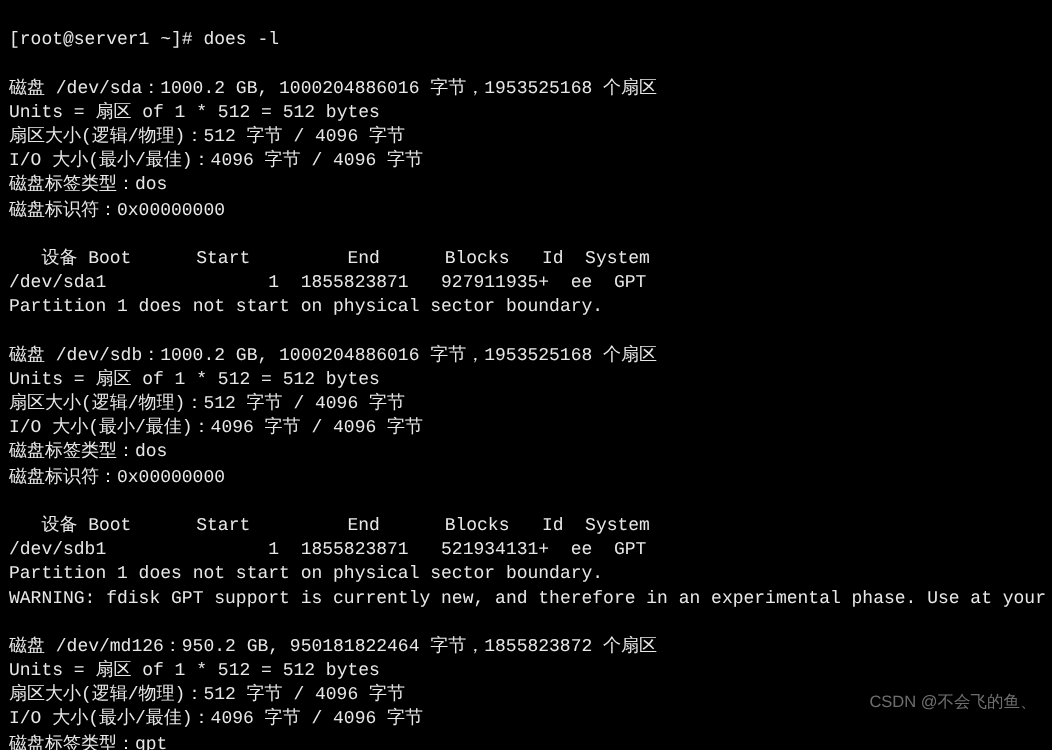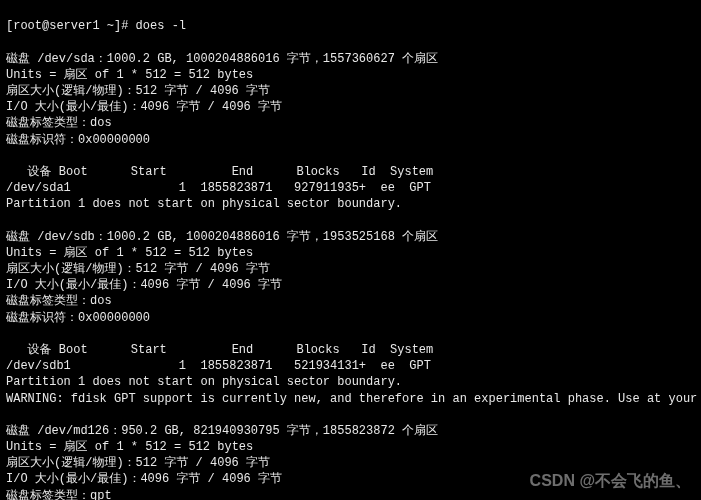--- a/index.html
+++ b/index.html
@@ -14,34 +14,33 @@
     height: 500px;
     overflow: hidden;
   }
   #terminal {
     padding: 2px 6px;
     white-space: pre;
   }
   .watermark {
     position: fixed;
     right: 10px;
-    bottom: 8px;
+    bottom: 24px;
     color: rgba(200,200,200,0.55);
-    font-size: 16px;
+    font-size: 11px;
     font-family: sans-serif;
-    font-weight: bold;
   }
 </style>
 </head>
 <body>
 
 <div id="terminal">
 <span>[root@server1 ~]# does -l</span>
 
-<span>磁盘 /dev/sda：1000.2 GB, 1000204886016 字节，1557360627 个扇区</span>
+<span>磁盘 /dev/sda：1000.2 GB, 1000204886016 字节，1953525168 个扇区</span>
 <span>Units = 扇区 of 1 * 512 = 512 bytes</span>
 <span>扇区大小(逻辑/物理)：512 字节 / 4096 字节</span>
 <span>I/O 大小(最小/最佳)：4096 字节 / 4096 字节</span>
 <span>磁盘标签类型：dos</span>
 <span>磁盘标识符：0x00000000</span>
 
 <span>   设备 Boot      Start         End      Blocks   Id  System</span>
 <span>/dev/sda1               1  1855823871   927911935+  ee  GPT</span>
 <span>Partition 1 does not start on physical sector boundary.</span>
 
@@ -50,21 +49,21 @@
 <span>扇区大小(逻辑/物理)：512 字节 / 4096 字节</span>
 <span>I/O 大小(最小/最佳)：4096 字节 / 4096 字节</span>
 <span>磁盘标签类型：dos</span>
 <span>磁盘标识符：0x00000000</span>
 
 <span>   设备 Boot      Start         End      Blocks   Id  System</span>
 <span>/dev/sdb1               1  1855823871   521934131+  ee  GPT</span>
 <span>Partition 1 does not start on physical sector boundary.</span>
 <span>WARNING: fdisk GPT support is currently new, and therefore in an experimental phase. Use at your own discretion.</span>
 
-<span>磁盘 /dev/md126：950.2 GB, 821940930795 字节，1855823872 个扇区</span>
+<span>磁盘 /dev/md126：950.2 GB, 950181822464 字节，1855823872 个扇区</span>
 <span>Units = 扇区 of 1 * 512 = 512 bytes</span>
 <span>扇区大小(逻辑/物理)：512 字节 / 4096 字节</span>
 <span>I/O 大小(最小/最佳)：4096 字节 / 4096 字节</span>
 <span>磁盘标签类型：gpt</span>
 
 
 
 
 
 

